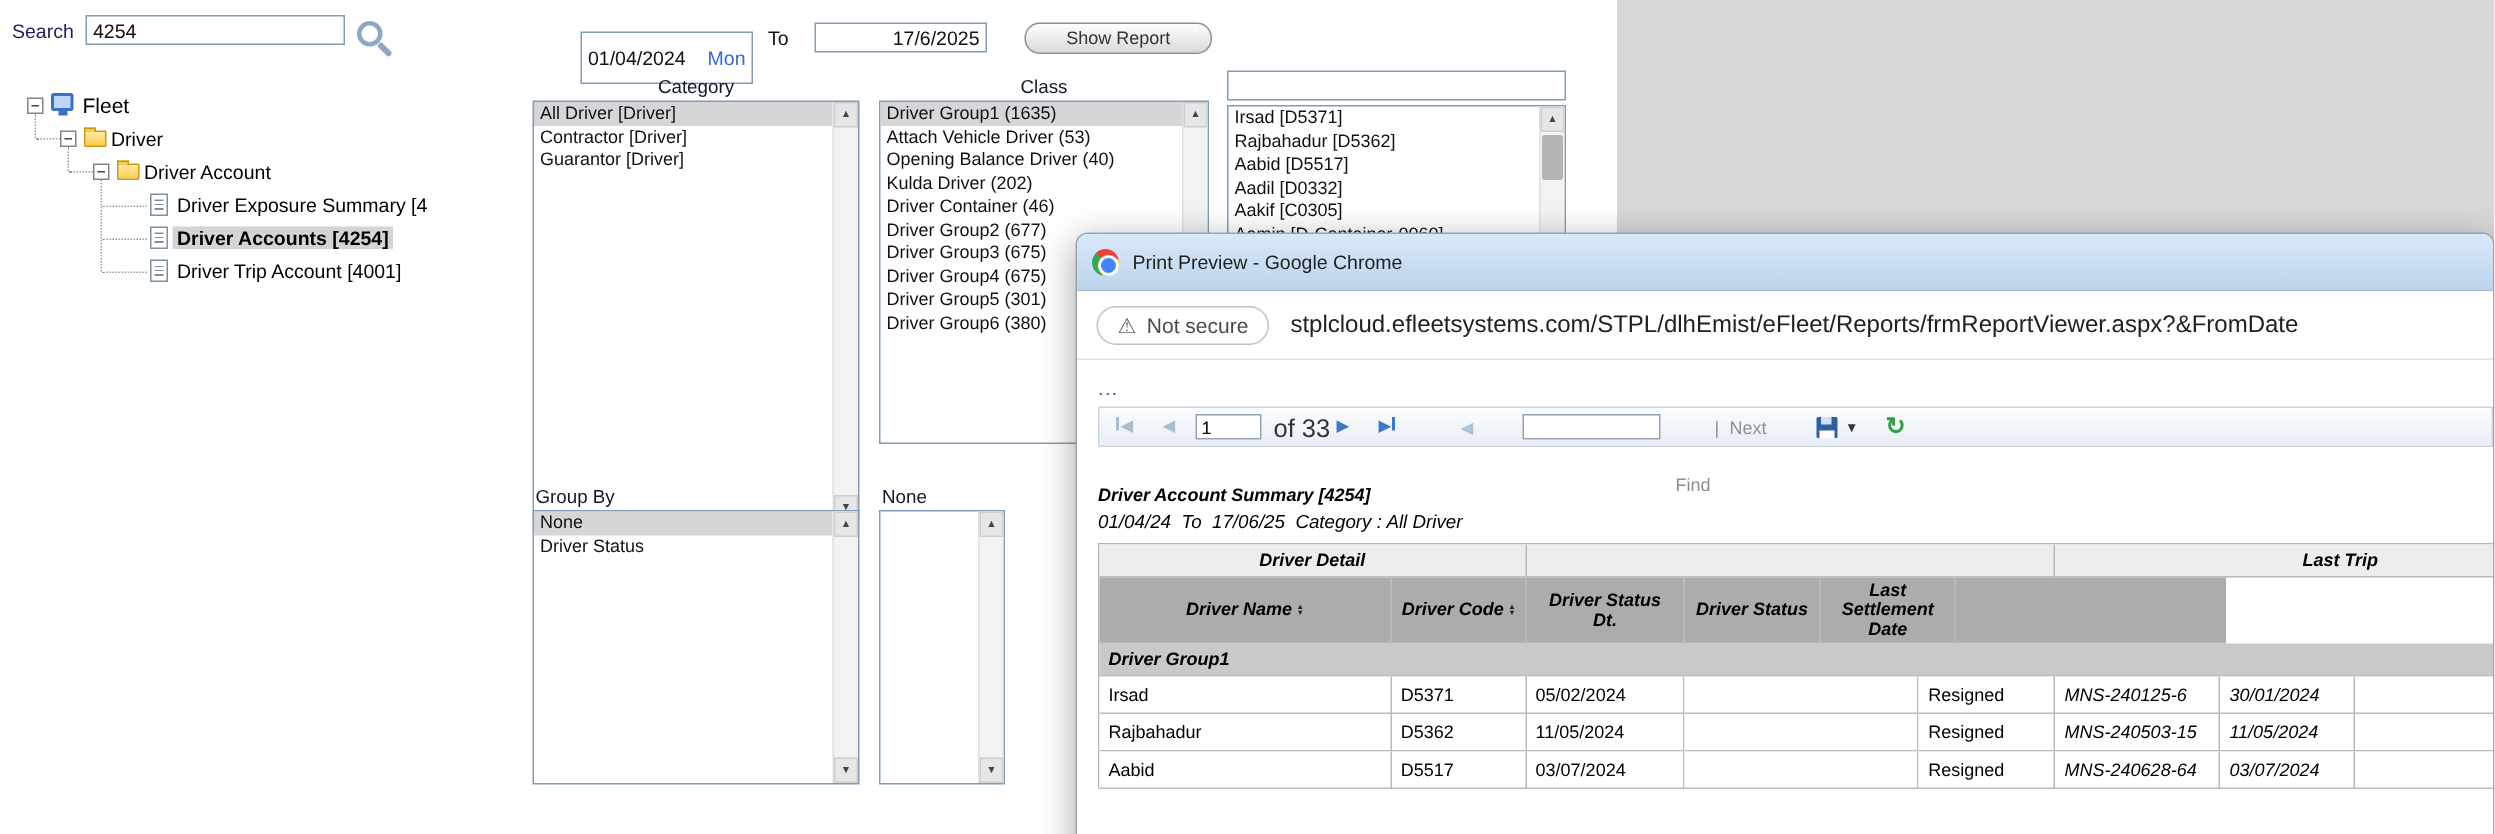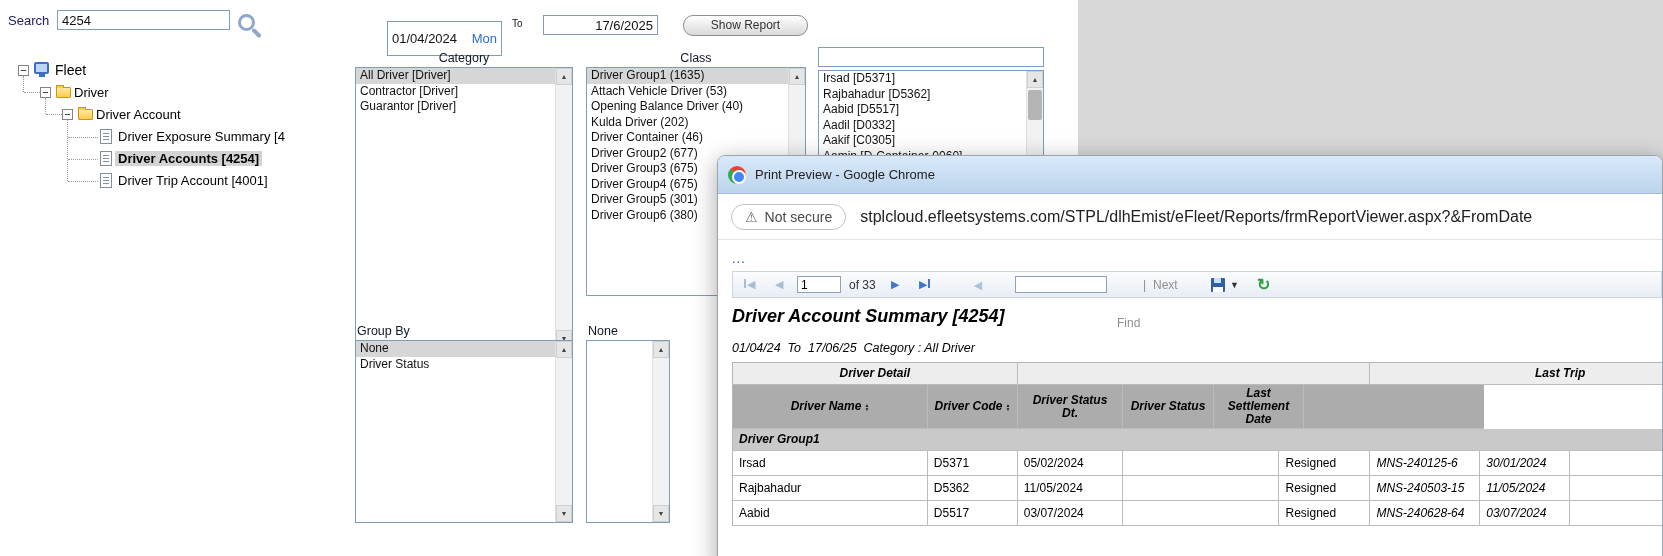--- a/index.html
+++ b/index.html
@@ -30,21 +30,21 @@
   .pc-icon { position:absolute; width:15px; height:12px; border:2px solid #3a6fc4; border-radius:2px; background:#bcd6f5; }
   .pc-icon::after { content:""; position:absolute; left:3px; bottom:-5px; width:6px; height:3px; background:#3a6fc4; }
   .folder-icon { position:absolute; width:15px; height:11px; background:linear-gradient(#ffe9a2,#fccb4d); border:1px solid #c79810; border-radius:1px; }
   .folder-icon::before { content:""; position:absolute; top:-3px; left:-1px; width:6px; height:2px; background:#fccb4d; border:1px solid #c79810; border-bottom:none; }
   .doc-icon { position:absolute; width:12px; height:15px; background:#fff; border:1px solid #7f8fa0; }
   .doc-icon::before { content:""; position:absolute; left:2px; right:2px; top:3px; height:8px;
      background:repeating-linear-gradient(to bottom,#7f8fa0 0 1px,transparent 1px 3px); }
 
   
   .day-label { color:#2e6bd6; margin-left:auto; }
-  .plain-label { position:absolute; font-size:10px; color:#111; }
+  .plain-label { position:absolute; font-size:13px; color:#111; }
   .show-report { position:absolute; left:683px; top:15px; width:125px; height:21px; border:1px solid #8e8e8e; border-radius:10px;
      background:linear-gradient(#ffffff,#d9d9d9); font:12px "Liberation Sans", sans-serif; color:#333; text-align:center; line-height:19px; cursor:pointer; }
 
   
   .panel-label { position:absolute; font-size:12.5px; color:#0f172a; }
   .listbox { position:absolute; border:1px solid #7f9db9; background:#fff; overflow:hidden; }
   .lb-items { position:absolute; left:0; top:0; right:17px; bottom:0; }
   .lb-item { height:15.5px; line-height:15.5px; font-size:12px; padding-left:4px; white-space:nowrap; color:#111; overflow:hidden; }
   .lb-item.sel { background:#d6d6d6; }
   .vscroll { position:absolute; top:0; right:0; width:17px; height:100%; background:#f2f2f2; border-left:1px solid #e0e0e0; }
@@ -66,30 +66,30 @@
   .url { font-size:16px; color:#202124; white-space:nowrap; }
 
   .rv-link { position:absolute; left:14px; top:95px; font-size:13px; color:#2a52be; letter-spacing:1px; cursor:pointer; }
   .rv-toolbar { position:absolute; left:14px; top:115px; right:0; height:27px;
      background:linear-gradient(#fbfcfe,#e8edf4); border:1px solid #cdd6e0; }
   .rv-toolbar > * { position:absolute; }
   .pgico { font-size:11px; line-height:25px; font-style:normal; cursor:pointer; }
   .dis { color:#a9bdd1; } .en { color:#3b77cc; }
   .bar { display:inline-block; width:2px; height:9px; background:currentColor; margin:0 1px; }
   .rv-input { border:1px solid #8fa3b8; height:17px; font:12px "Liberation Sans", sans-serif; padding:0 3px; top:4px; }
-  .of-label { font-size:12px; color:#333; line-height:27px; }
+  .of-label { font-size:17px; color:#333; line-height:27px; }
   .backico { font-size:14px; color:#a9c4dd; line-height:26px; font-style:normal; cursor:pointer; }
   .findlink { font-size:12px; color:#8f8f8f; line-height:27px; cursor:pointer; }
   .floppy { width:14px; height:14px; background:#2e5fa3; border-radius:1px; top:6px; cursor:pointer; }
   .floppy::before { content:""; position:absolute; top:0; left:3px; width:7px; height:5px; background:#cfe0f2; }
   .floppy::after { content:""; position:absolute; bottom:0; left:2px; width:10px; height:5px; background:#fff; }
   .caret { font-size:9px; color:#333; line-height:27px; font-style:normal; cursor:pointer; }
   .refresh { font-size:16px; font-weight:bold; color:#2f9e44; line-height:26px; font-style:normal; cursor:pointer; }
 
-  .rpt-title { position:absolute; left:14px; top:150px; font-size:18px; font-weight:bold; font-style:italic; color:#000; }
+  .rpt-title { position:absolute; left:14px; top:167px; font-size:12px; font-weight:bold; font-style:italic; color:#000; }
   .rpt-sub { position:absolute; left:14px; top:185px; font-size:12.5px; font-style:italic; color:#000; white-space:pre; }
 
   
   .rpt-table { position:absolute; left:14px; top:206px; width:1018px; border-top:1px solid #b5b5b5; border-left:1px solid #b5b5b5; font-size:12px; color:#000; }
   .tr { display:flex; }
   .td { border-right:1px solid #bbb; border-bottom:1px solid #bbb; padding:0 6px; overflow:hidden; white-space:nowrap; }
   .c0{width:195px}.c1{width:90px}.c2{width:105px}.c3{width:157px}.c4{width:91px}.c5{width:110px}.c6{width:90px}.c7{width:180px;border-right:none;}
   .s0{width:285px}.s1{width:353px}.s2{width:380px;border-right:none;}
   .h1 .td { height:22px; line-height:21px; background:#ededed; font-weight:bold; font-style:italic; text-align:center; }
   .h2 .td { height:44px; background:#acacac; font-weight:bold; font-style:italic; }

